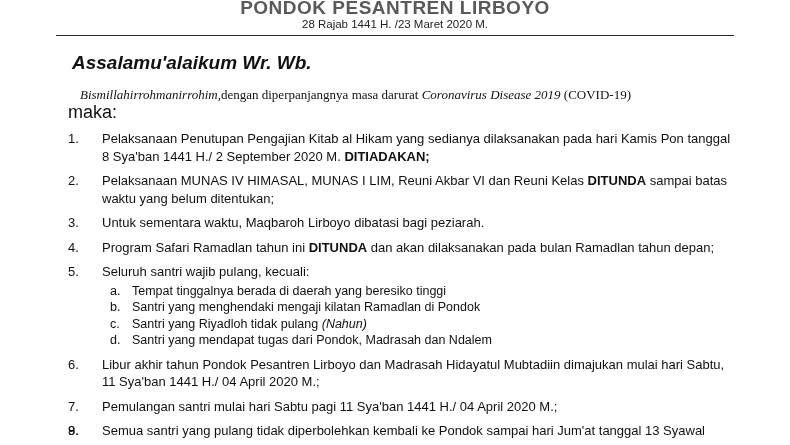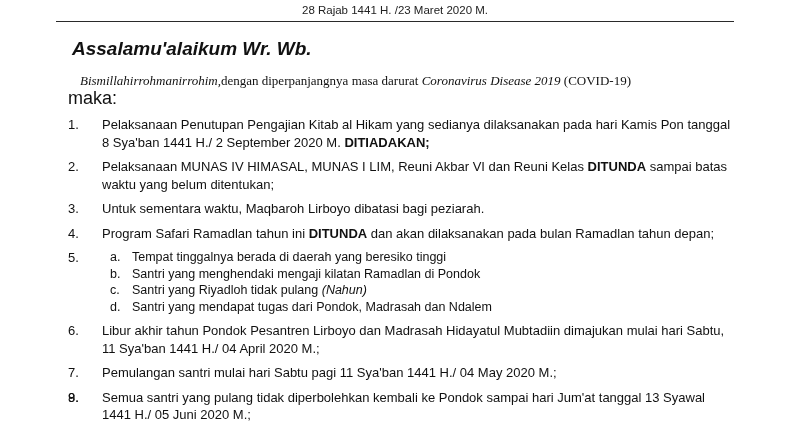--- a/index.html
+++ b/index.html
@@ -113,43 +113,44 @@
     height: 6px;
     background: #ffffff;
   }
 </style>
 </head>
 <body>
 
 <div class="page">
 
   <div class="header">
+    <div class="header-title">PONDOK PESANTREN LIRBOYO</div>
     <div class="header-date">28 Rajab 1441 H. /23 Maret 2020 M.</div>
   </div>
 
   <div class="rule"></div>
 
   <div class="salam">Assalamu'alaikum Wr. Wb.</div>
 
   <div class="intro">
     <span class="it">Bismillahirrohmanirrohim,</span><span>dengan diperpanjangnya masa darurat </span><span class="it">Coronavirus Disease 2019</span><span> (COVID-19)</span>
   </div>
   <div class="maka">maka:</div>
 
   <ol class="items" id="items-list">
       <li><span class="num">1.</span><span><span>Pelaksanaan Penutupan Pengajian Kitab al Hikam yang sedianya dilaksanakan pada hari Kamis Pon tanggal 8 Sya'ban 1441 H./ 2 September 2020 M. </span><span style="font-weight: bold;">DITIADAKAN;</span></span></li>
       <li><span class="num">2.</span><span><span>Pelaksanaan MUNAS IV HIMASAL, MUNAS I LIM, Reuni Akbar VI dan Reuni Kelas </span><span style="font-weight: bold;">DITUNDA</span><span> sampai batas waktu yang belum ditentukan;</span></span></li>
       <li><span class="num">3.</span><span><span>Untuk sementara waktu, Maqbaroh Lirboyo dibatasi bagi peziarah.</span></span></li>
       <li><span class="num">4.</span><span><span>Program Safari Ramadlan tahun ini </span><span style="font-weight: bold;">DITUNDA</span><span> dan akan dilaksanakan pada bulan Ramadlan tahun depan;</span></span></li>
-      <li><span class="num">5.</span><ol class="sub">
+      <li><span class="num">5.</span><span><span>Seluruh santri wajib pulang, kecuali:</span></span><ol class="sub">
           <li><span class="subnum">a.</span><span><span>Tempat tinggalnya berada di daerah yang beresiko tinggi</span></span></li>
           <li><span class="subnum">b.</span><span><span>Santri yang menghendaki mengaji kilatan Ramadlan di Pondok</span></span></li>
           <li><span class="subnum">c.</span><span><span>Santri yang Riyadloh tidak pulang </span><span style="font-style: italic;">(Nahun)</span></span></li>
           <li><span class="subnum">d.</span><span><span>Santri yang mendapat tugas dari Pondok, Madrasah dan Ndalem</span></span></li>
         </ol></li>
       <li><span class="num">6.</span><span><span>Libur akhir tahun Pondok Pesantren Lirboyo dan Madrasah Hidayatul Mubtadiin dimajukan mulai hari Sabtu, 11 Sya'ban 1441 H./ 04 April 2020 M.;</span></span></li>
-      <li><span class="num">7.</span><span><span>Pemulangan santri mulai hari Sabtu pagi 11 Sya'ban 1441 H./ 04 May 2020 M.;</span></span></li>
+      <li><span class="num">7.</span><span><span>Pemulangan santri mulai hari Sabtu pagi 11 Sya'ban 1441 H./ 04 April 2020 M.;</span></span></li>
       <li><span class="num">8.</span></li>
       <li><span class="num">9.</span><span><span>Semua santri yang pulang tidak diperbolehkan kembali ke Pondok sampai hari Jum'at tanggal 13 Syawal 1441 H./ 05 Juni 2020 M.;</span></span></li>
     </ol>
 
   <div class="fade-bottom"></div>
 </div>
 
 </body></html>

